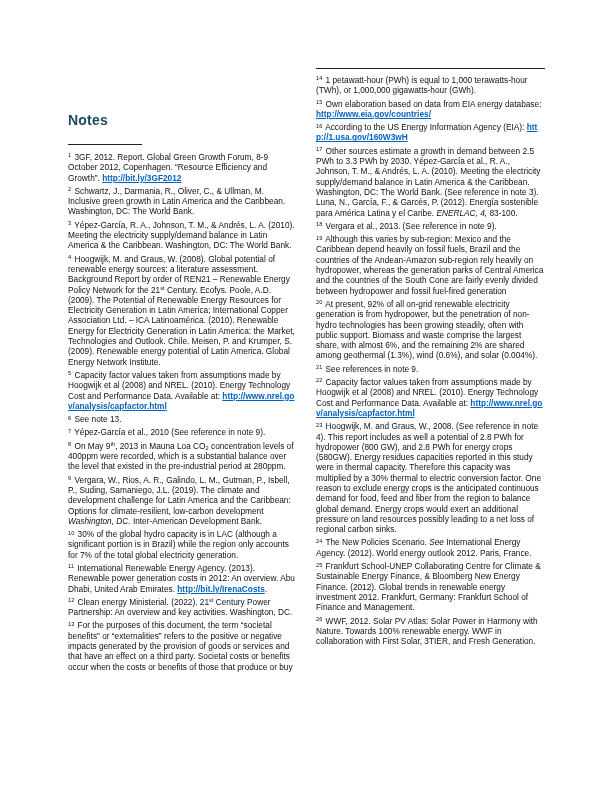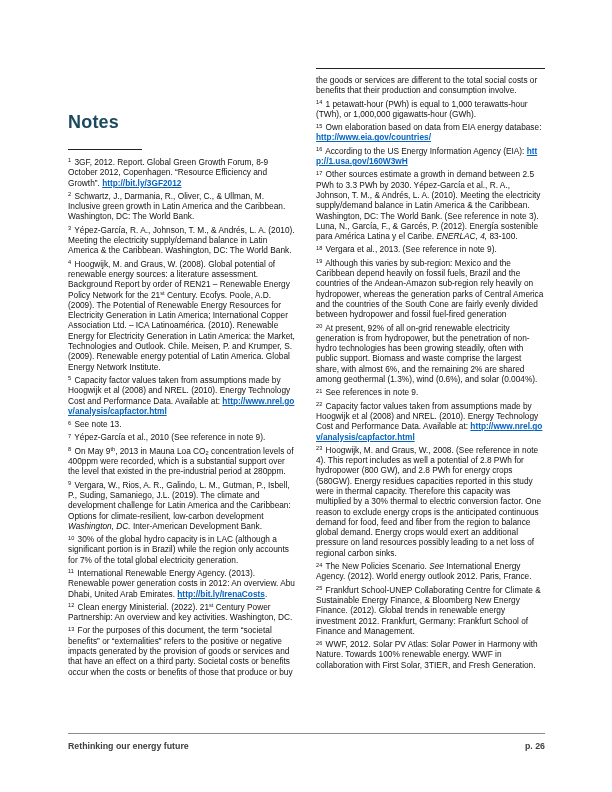--- a/index.html
+++ b/index.html
@@ -15,21 +15,21 @@
     background:#ffffff;
     overflow:hidden;
     font-family:"Liberation Sans", sans-serif;
     color:#111;
   }
   .col{position:absolute;}
   .col-left{left:68px;top:112px;width:229px;}
   .col-right{left:316px;top:68px;width:229px;}
   .title{
     margin:0 0 16px 0;
-    font-size:18px;
+    font-size:14px;
     font-weight:bold;
     color:var(--title-color);
     letter-spacing:0.2px;
   }
   .fn-sep{
     border-top:1px solid #222;
     width:74px;
     margin:0 0 7px 0;
     height:0;
   }
@@ -88,47 +88,42 @@
     <h1 class="title">Notes</h1>
     <div class="fn-sep"></div>
     <div>
         <p class="note"><sup class="note-num">1</sup> <span>3GF, 2012. Report. Global Green Growth Forum, 8-9 October 2012, Copenhagen. “Resource Efficiency and Growth”. </span><a class="link" href="#">http://bit.ly/3GF2012</a></p>
         <p class="note"><sup class="note-num">2</sup> <span>Schwartz, J., Darmania, R., Oliver, C., &amp; Ullman, M. Inclusive green growth in Latin America and the Caribbean. Washington, DC: The World Bank.</span></p>
         <p class="note"><sup class="note-num">3</sup> <span>Yépez-García, R. A., Johnson, T. M., &amp; Andrés, L. A. (2010). Meeting the electricity supply/demand balance in Latin America &amp; the Caribbean. Washington, DC: The World Bank.</span></p>
         <p class="note"><sup class="note-num">4</sup> <span>Hoogwijk, M. and Graus, W. (2008). Global potential of renewable energy sources: a literature assessment. Background Report by order of REN21 – Renewable Energy Policy Network for the 21</span><sup>st</sup><span> Century. Ecofys. Poole, A.D. (2009). The Potential of Renewable Energy Resources for Electricity Generation in Latin America; International Copper Association Ltd. – ICA Latinoamérica. (2010). Renewable Energy for Electricity Generation in Latin America: the Market, Technologies and Outlook. Chile. Meisen, P. and Krumper, S. (2009). Renewable energy potential of Latin America. Global Energy Network Institute.</span></p>
         <p class="note"><sup class="note-num">5</sup> <span>Capacity factor values taken from assumptions made by Hoogwijk et al (2008) and NREL. (2010). Energy Technology Cost and Performance Data. Available at: </span><a class="link" href="#">http://www.nrel.gov/analysis/capfactor.html</a></p>
         <p class="note"><sup class="note-num">6</sup> <span>See note 13.</span></p>
         <p class="note"><sup class="note-num">7</sup> <span>Yépez-García et al., 2010  (See reference in note 9).</span></p>
-        <p class="note"><sup class="note-num">8</sup> <span>On May 9</span><sup>th</sup><span>, 2013 in Mauna Loa CO</span><sub>2</sub><span> concentration levels of 400ppm were recorded, which is a substantial support over the level that existed in the pre-industrial period at 280ppm.</span></p>
+        <p class="note"><sup class="note-num">8</sup> <span>On May 9</span><sup>th</sup><span>, 2013 in Mauna Loa CO</span><sub>2</sub><span> concentration levels of 400ppm were recorded, which is a substantial balance over the level that existed in the pre-industrial period at 280ppm.</span></p>
         <p class="note"><sup class="note-num">9</sup> <span>Vergara, W., Rios, A. R., Galindo, L. M., Gutman, P., Isbell, P., Suding, Samaniego, J.L. (2019). The climate and development challenge for Latin America and the Caribbean: Options for climate-resilient, low-carbon development </span><i>Washington, DC.</i><span> Inter-American Development Bank.</span></p>
         <p class="note"><sup class="note-num">10</sup> <span>30% of the global hydro capacity is in LAC (although a significant portion is in Brazil) while the region only accounts for 7% of the total global electricity generation.</span></p>
         <p class="note"><sup class="note-num">11</sup> <span>International Renewable Energy Agency. (2013). Renewable power generation costs in 2012: An overview. Abu Dhabi, United Arab Emirates. </span><a class="link" href="#">http://bit.ly/IrenaCosts</a><span>.</span></p>
         <p class="note"><sup class="note-num">12</sup> <span>Clean energy Ministerial. (2022). 21</span><sup>st</sup><span> Century Power Partnership: An overview and key activities. Washington, DC.</span></p>
         <p class="note"><sup class="note-num">13</sup> <span>For the purposes of this document, the term “societal benefits” or “externalities” refers to the positive or negative impacts generated by the provision of goods or services and that have an effect on a third party. Societal costs or benefits occur when the costs or benefits of those that produce or buy</span></p>
       </div>
   </div>
 
   <div class="col col-right">
     <div class="fn-sep full"></div>
     <div>
-        <p class="note"><span>the goods or services are different to the total social costs or benefits that their production and consumption involve.</span></p>
         <p class="note"><sup class="note-num">14</sup> <span>1 petawatt-hour (PWh) is equal to 1,000 terawatts-hour (TWh), or 1,000,000 gigawatts-hour (GWh).</span></p>
         <p class="note"><sup class="note-num">15</sup> <span>Own elaboration based on data from EIA energy database: </span><a class="link" href="#">http://www.eia.gov/countries/</a></p>
         <p class="note"><sup class="note-num">16</sup> <span>According to the US Energy Information Agency (EIA): </span><a class="link" href="#">http://1.usa.gov/160W3wH</a></p>
         <p class="note"><sup class="note-num">17</sup> <span>Other sources estimate a growth in demand between 2.5 PWh to 3.3 PWh by 2030. Yépez-García et al., R. A., Johnson, T. M., &amp; Andrés, L. A. (2010). Meeting the electricity supply/demand balance in Latin America &amp; the Caribbean. Washington, DC: The World Bank. (See reference in note 3). Luna, N., García, F., &amp; Garcés, P. (2012). Energía sostenible para América Latina y el Caribe. </span><i>ENERLAC, 4,</i><span> 83-100.</span></p>
         <p class="note"><sup class="note-num">18</sup> <span>Vergara et al., 2013. (See reference in note 9).</span></p>
         <p class="note"><sup class="note-num">19</sup> <span>Although this varies by sub-region: Mexico and the Caribbean depend heavily on fossil fuels, Brazil and the countries of the Andean-Amazon sub-region rely heavily on hydropower, whereas the generation parks of Central America and the countries of the South Cone are fairly evenly divided between hydropower and fossil fuel-fired generation</span></p>
         <p class="note"><sup class="note-num">20</sup> <span>At present, 92% of all on-grid renewable electricity generation is from hydropower, but the penetration of non-hydro technologies has been growing steadily, often with public support. Biomass and waste comprise the largest share, with almost 6%, and the remaining 2% are shared among geothermal (1.3%), wind (0.6%), and solar (0.004%).</span></p>
         <p class="note"><sup class="note-num">21</sup> <span>See references in note 9.</span></p>
         <p class="note"><sup class="note-num">22</sup> <span>Capacity factor values taken from assumptions made by Hoogwijk et al (2008) and NREL. (2010). Energy Technology Cost and Performance Data. Available at: </span><a class="link" href="#">http://www.nrel.gov/analysis/capfactor.html</a></p>
         <p class="note"><sup class="note-num">23</sup> <span>Hoogwijk, M. and Graus, W., 2008. (See reference in note 4). This report includes as well a potential of 2.8 PWh for hydropower (800 GW), and 2.8 PWh for energy crops (580GW). Energy residues capacities reported in this study were in thermal capacity. Therefore this capacity was multiplied by a 30% thermal to electric conversion factor. One reason to exclude energy crops is the anticipated continuous demand for food, feed and fiber from the region to balance global demand. Energy crops would exert an additional pressure on land resources possibly leading to a net loss of regional carbon sinks.</span></p>
         <p class="note"><sup class="note-num">24</sup> <span>The New Policies Scenario. </span><i>See</i><span> International Energy Agency. (2012). World energy outlook 2012. Paris, France.</span></p>
         <p class="note"><sup class="note-num">25</sup> <span>Frankfurt School-UNEP Collaborating Centre for Climate &amp; Sustainable Energy Finance, &amp; Bloomberg New Energy Finance. (2012). Global trends in renewable energy investment 2012. Frankfurt, Germany: Frankfurt School of Finance and Management.</span></p>
         <p class="note"><sup class="note-num">26</sup> <span>WWF, 2012. Solar PV Atlas: Solar Power in Harmony with Nature. Towards 100% renewable energy. WWF in collaboration with First Solar, 3TIER, and Fresh Generation.</span></p>
       </div>
   </div>
 
-  <div class="footer">
-    <span>Rethinking our energy future</span>
-    <span>p. 26</span>
-  </div>
 
 </div>
 
 </body></html>

